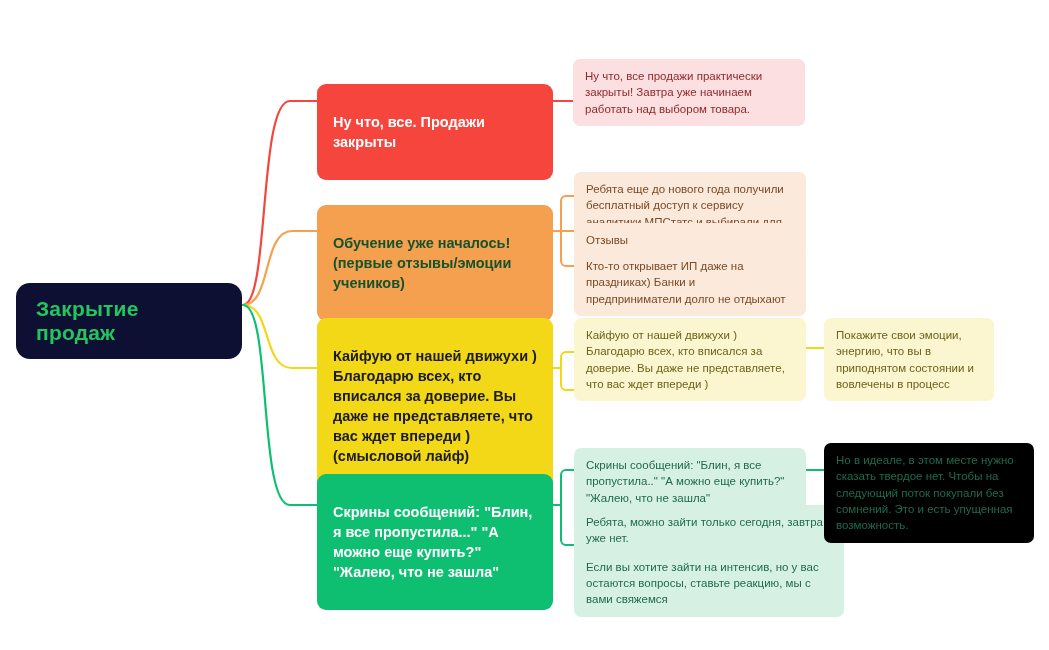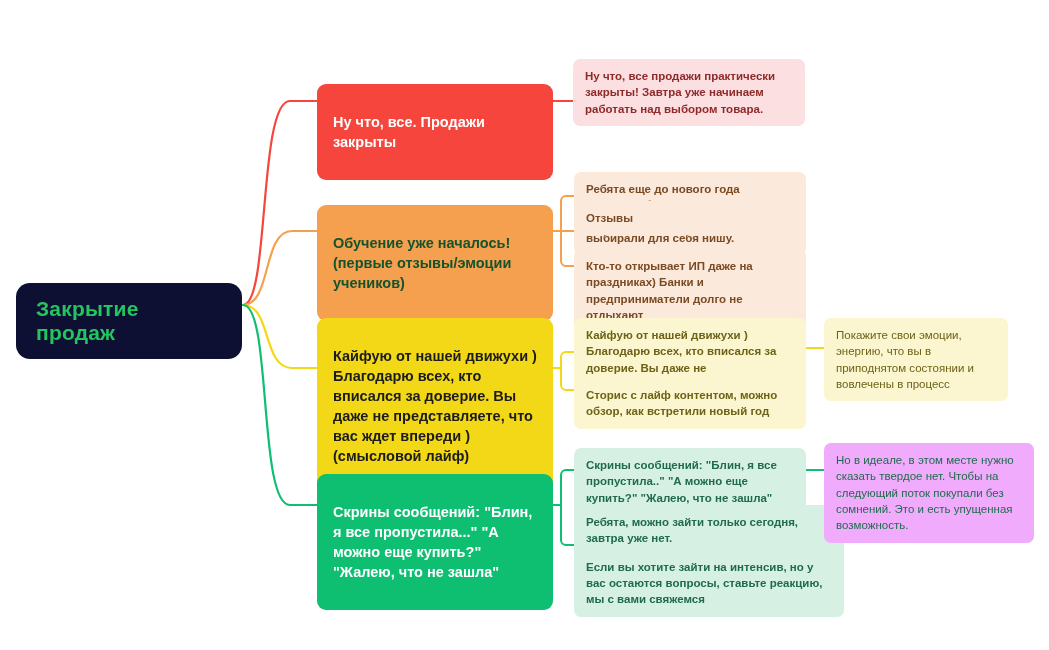--- a/index.html
+++ b/index.html
@@ -60,21 +60,21 @@
   }
   .branch.red    { background: #f5453d; color: #ffffff; }
   .branch.orange { background: #f5a04e; color: #14532d; }
   .branch.yellow { background: #f2d816; color: #1c1c1c; }
   .branch.green  { background: #0ebf72; color: #ffffff; }
 
   
   .leaf {
     padding: 9px 12px;
     font-size: 11.5px;
-    font-weight: bold;
+    font-weight: normal;
     line-height: 1.42;
     border-radius: 7px;
     display: block;
   }
   .leaf.red    { background: #fbdfe1; color: #8f2a2a; }
   .leaf.orange { background: #fbe9dc; color: #7a4a22; }
   .leaf.yellow { background: #fbf6cf; color: #6d6318; }
   .leaf.green  { background: #d6f1e4; color: #1f6b4c; }
 
   
@@ -82,21 +82,21 @@
 
   
   .note {
     padding: 9px 12px;
     font-size: 11.5px;
     line-height: 1.42;
     border-radius: 7px;
     display: block;
   }
   .note.yellow { background: #fbf6cf; color: #6d6318; }
-  .note.green  { background: #f0abfc; color: #1f6b4c; }
+  .note.green  { background: #000000; color: #1f6b4c; }
 </style>
 </head>
 <body>
 
 <div id="canvas">
 
   <svg id="edges" viewBox="0 0 1049 650" xmlns="http://www.w3.org/2000/svg">
 
     <path d="M 243 305 C 270 305, 258 101, 290 101 L 317 101" fill="none" stroke="#f5453d" stroke-width="2.2" stroke-linecap="round"></path>
 
@@ -143,41 +143,38 @@
   </div>
 
   <div class="node branch orange" style="left:317px; top:205px; width:236px;">
     <span class="node-inner">Обучение уже началось! (первые отзывы/эмоции учеников)</span>
   </div>
 
   <div class="node leaf orange" style="left:574px; top:172px; width:232px;">
     <div class="para">Ребята еще до нового года получили бесплатный доступ к сервису аналитики МПСтатс и выбирали для себя нишу.</div>
   </div>
 
-  <div class="node leaf orange" style="left:574px; top:201px; width:232px;">
+  <div class="node leaf orange" style="left:574px; top:223px; width:232px;">
     <div class="para">Отзывы</div>
   </div>
 
   <div class="node leaf orange" style="left:574px; top:249px; width:232px;">
     <div class="para">Кто-то открывает ИП даже на праздниках) Банки и предприниматели долго не отдыхают</div>
   </div>
 
   <div class="node branch yellow" style="left:317px; top:318px; width:236px;">
     <span class="node-inner">Кайфую от нашей движухи ) Благодарю всех, кто вписался за доверие. Вы даже не представляете, что вас ждет впереди ) (смысловой лайф)</span>
   </div>
 
   <div class="node leaf yellow" style="left:574px; top:318px; width:232px;">
     <div class="para">Кайфую от нашей движухи ) Благодарю всех, кто вписался за доверие. Вы даже не представляете, что вас ждет впереди )</div>
   </div>
 
-  <div class="node leaf yellow" style="left:574px; top:378px; width:232px;">
-    <div class="para">Сторис с лайф контентом, можно обзор, как встретили новый год</div>
-  </div>
 
-  <div class="node note yellow" style="left:824px; top:318px; width:184px;">
+  <div class="node note yellow" style="left:824px; top:318px; width:170px;">
     <span>Покажите свои эмоции, энергию, что вы в приподнятом состоянии и вовлечены в процесс</span>
   </div>
 
   <div class="node branch green" style="left:317px; top:474px; width:236px;">
     <span class="node-inner">Скрины сообщений: "Блин, я все пропустила..." "А можно еще купить?" "Жалею, что не зашла"</span>
   </div>
 
   <div class="node leaf green" style="left:574px; top:448px; width:232px;">
     <div class="para">Скрины сообщений: "Блин, я все пропустила.." "А можно еще купить?" "Жалею, что не зашла"</div>
   </div>

